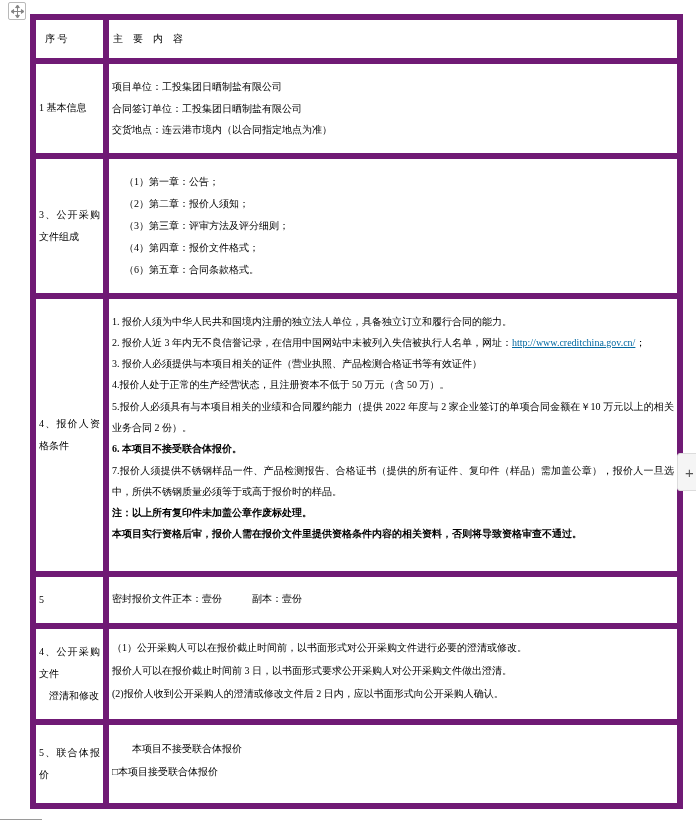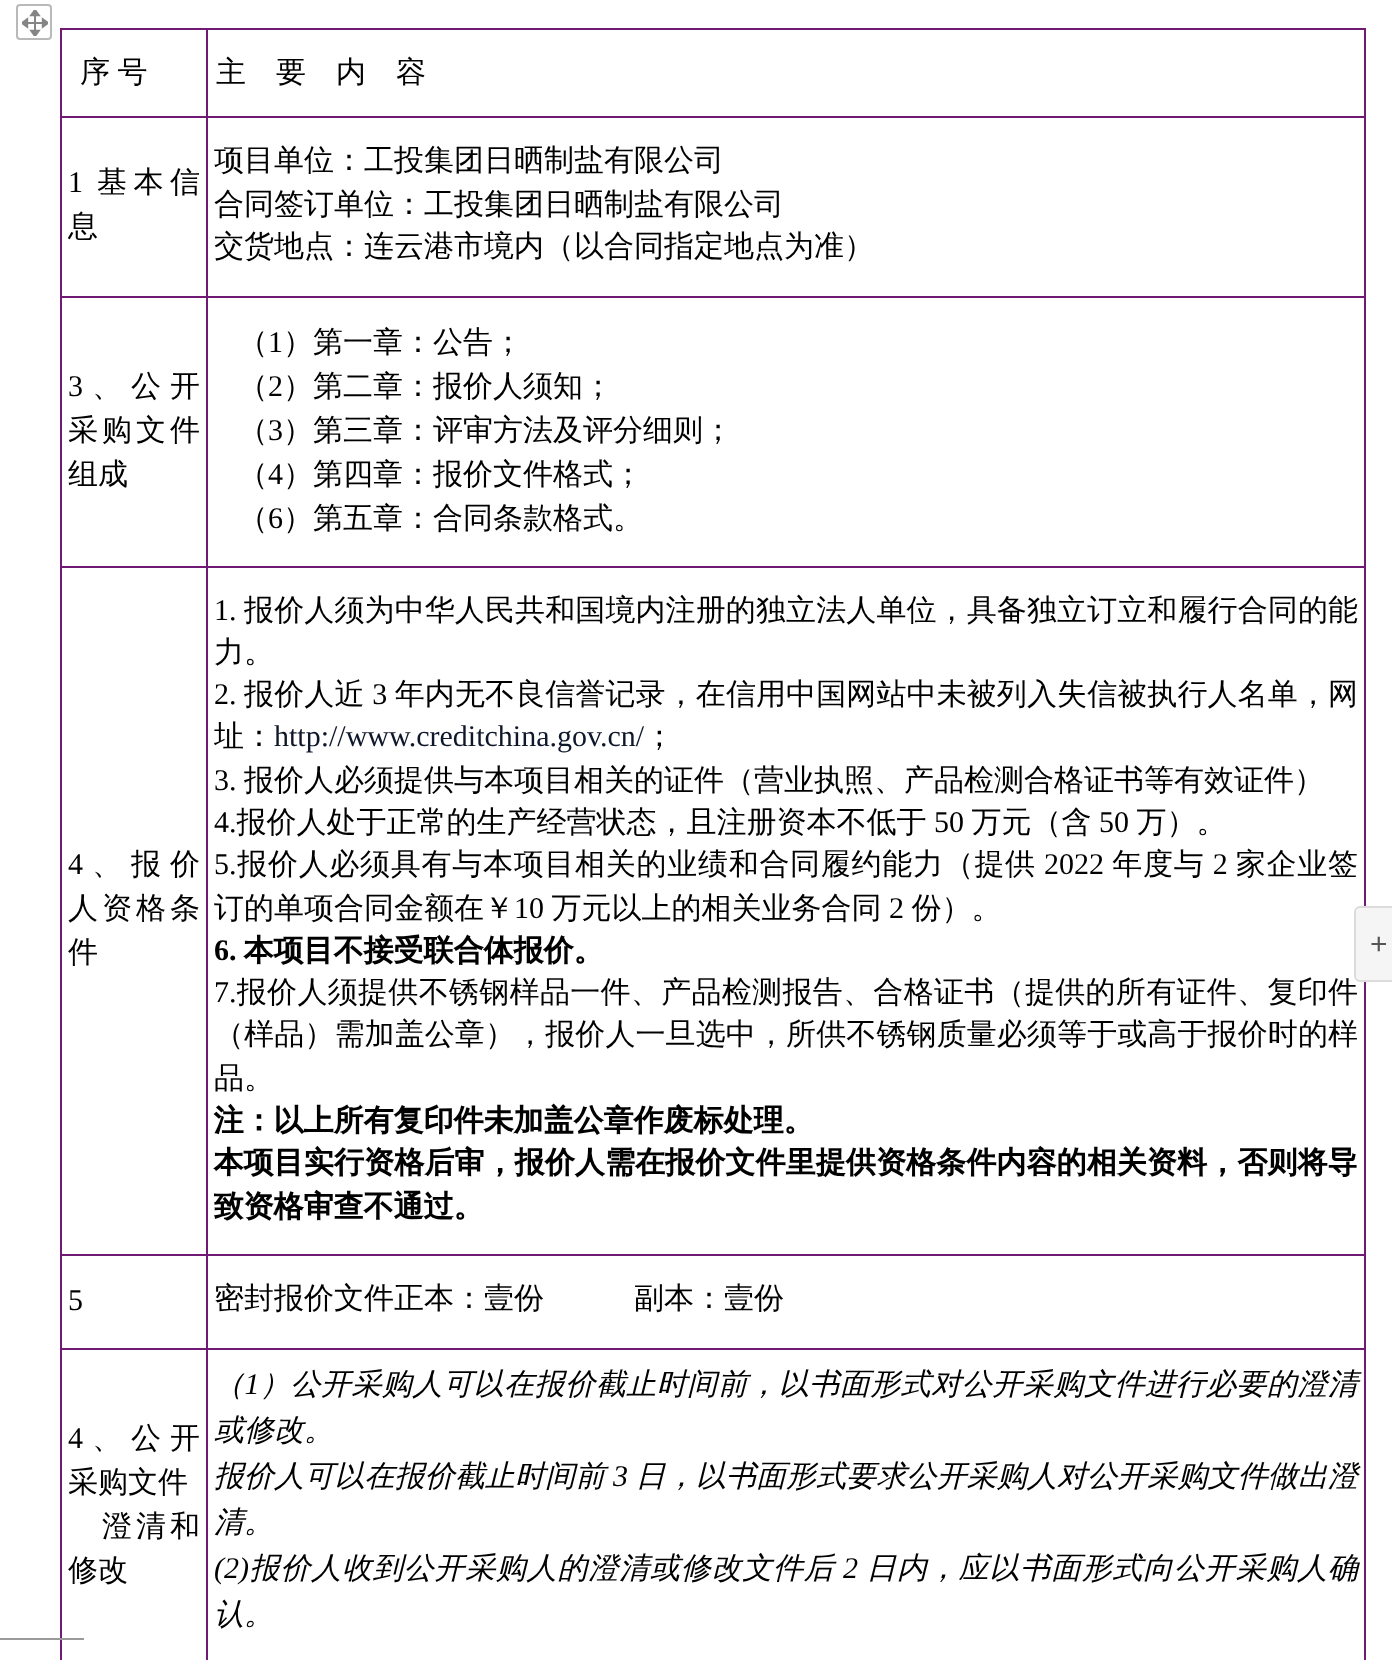--- a/index.html
+++ b/index.html
@@ -15,22 +15,22 @@
     border:1px solid #b9b9b9;border-radius:2px;background:#fff;
     display:flex;align-items:center;justify-content:center;box-sizing:border-box;
   }
 
   
   table.doc{
     position:absolute;left:30px;top:14px;width:653px;
     border-collapse:collapse;table-layout:fixed;
   }
   table.doc th, table.doc td{
-    border:1px solid #701a75;box-sizing:border-box;
-    font-size:15px;font-weight:normal;padding:12px 3px;
+    border:6px solid #701a75;box-sizing:border-box;
+    font-size:10px;font-weight:normal;padding:12px 3px;
   }
   th.c1{width:73px;}
   thead th{height:26px;text-align:left;font-size:15px;vertical-align:middle;}
   thead th.c1{padding-left:9px;}
   thead th.c2{padding-left:4px;}
 
   td.lbl{
     vertical-align:middle;padding:0 1px 0 2px;line-height:22px;
     text-align:justify;white-space:pre-line;margin-top:24px;
   }
@@ -42,27 +42,27 @@
   .row-1 td{height:46px;}
   .row-2 td{height:46px;}
   .row-3 td{height:69px;}
   .row-4 td{height:110px;}
   .row-4 .para{line-height:22px;margin-left:12px;}
   .row-5 td{height:278px;}
   .row-5 .para{line-height:21.3px;}
   .row-6 td{height:23px;}
   .row-6 .para{line-height:20px;}
   .row-7 td{height:83px;}
-  .row-7 td.cnt{padding-top:7px;font-style:italic;}
+  .row-7 td.cnt{padding-top:7px;}
   .row-7 .para{line-height:23px;}
   .row-8 td{height:84px;}
   .row-8 .para{line-height:23.5px;}
 
   .b{font-weight:bold;}
-  .u{color:#0f172a;}
+  .u{text-decoration:underline;color:#0369a1;}
   a.u{cursor:pointer;}
 
   
   .plus-btn{
     position:absolute;left:677px;top:453px;width:30px;height:38px;
     background:#f5f5f5;border:1px solid #dcdcdc;border-radius:3px;
     box-sizing:border-box;display:flex;align-items:center;justify-content:flex-start;
     padding-left:7px;font-size:15px;color:#555;
     font-family:"Liberation Sans","DejaVu Sans",sans-serif;
   }

